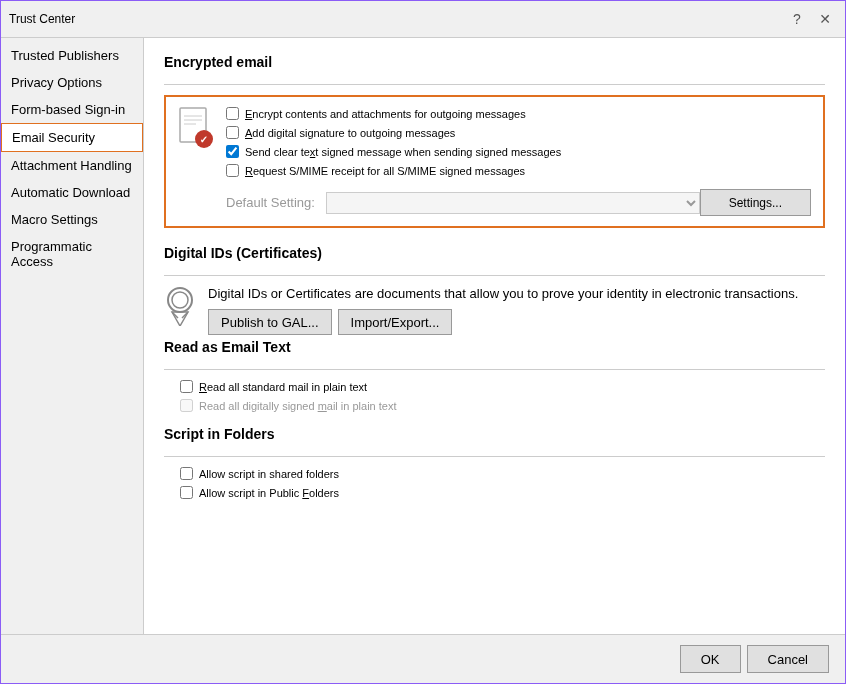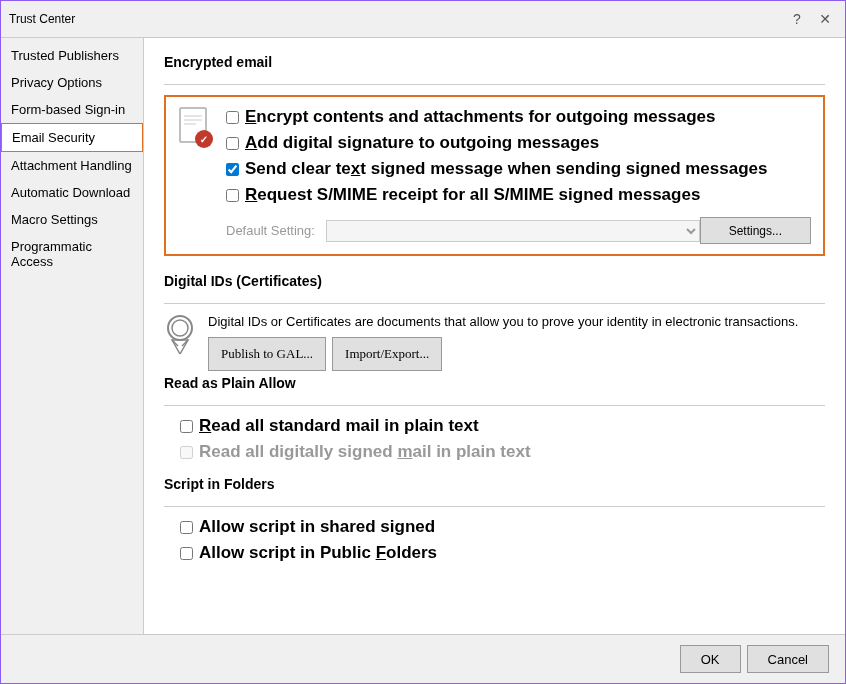--- a/index.html
+++ b/index.html
@@ -132,24 +132,23 @@
       gap: 6px;
     }
     .checkbox-row input[type="checkbox"] {
       width: 13px;
       height: 13px;
       margin: 0;
       cursor: pointer;
       accent-color: #0078d4;
     }
     .checkbox-row label {
-      font-size: 17px;
-      cursor: pointer;
-      color: #000;
-      font-weight: bold;
+      font-size: 11px;
+      cursor: pointer;
+      color: #000;
     }
     .checkbox-row.disabled label {
       color: #999;
     }
     .checkbox-row.disabled input[type="checkbox"] {
       cursor: default;
     }
     .default-setting-row {
       display: flex;
       align-items: center;
@@ -202,26 +201,25 @@
       font-size: 13px;
       color: #000;
       margin-bottom: 8px;
     }
     .digital-ids-buttons {
       display: flex;
       gap: 6px;
     }
     .action-btn {
       padding: 4px 12px;
-      height: 34px;
+      height: 26px;
       background: #e0e0e0;
       border: 1px solid #999;
       font-size: 13px;
       cursor: pointer;
-      font-family: Liberation Serif, serif;
     }
     .plain-text-section {
       margin-top: 4px;
     }
     .script-section {
       margin-top: 4px;
     }
     .dialog-footer {
       display: flex;
       justify-content: flex-end;
@@ -348,21 +346,21 @@
             <div class="digital-ids-text">Digital IDs or Certificates are documents that allow you to prove your identity in electronic transactions.</div>
             <div class="digital-ids-buttons">
               <button class="action-btn">Publish to GAL...</button>
               <button class="action-btn">Import/Export...</button>
             </div>
           </div>
         </div>
       </div>
 
       <div class="plain-text-section">
-        <div class="section-title">Read as Plain Allow</div>
+        <div class="section-title">Read as Email Text</div>
         <hr class="section-divider">
         <div class="checkbox-row" style="margin-bottom:6px;margin-left:16px;">
           <input type="checkbox" id="read-standard-mail" style="">
           <label for="read-standard-mail">
             <span class="underline">R</span>ead all standard mail in plain text
           </label>
         </div>
         <div class="checkbox-row disabled" style="margin-left:16px;">
           <input type="checkbox" id="read-digitally-signed" disabled="" style="">
           <label for="read-digitally-signed" style="color:#999;">
@@ -370,21 +368,21 @@
           </label>
         </div>
       </div>
 
       <div class="script-section">
         <div class="section-title" style="margin-top:14px;">Script in Folders</div>
         <hr class="section-divider">
         <div class="checkbox-row" style="margin-bottom:6px;margin-left:16px;">
           <input type="checkbox" id="allow-script-shared" style="">
           <label for="allow-script-shared">
-            Allow script in shared signed
+            Allow script in shared folders
           </label>
         </div>
         <div class="checkbox-row" style="margin-left:16px;">
           <input type="checkbox" id="allow-script-public" style="">
           <label for="allow-script-public">
             Allow script in Public <span class="underline">F</span>olders
           </label>
         </div>
       </div>
 

